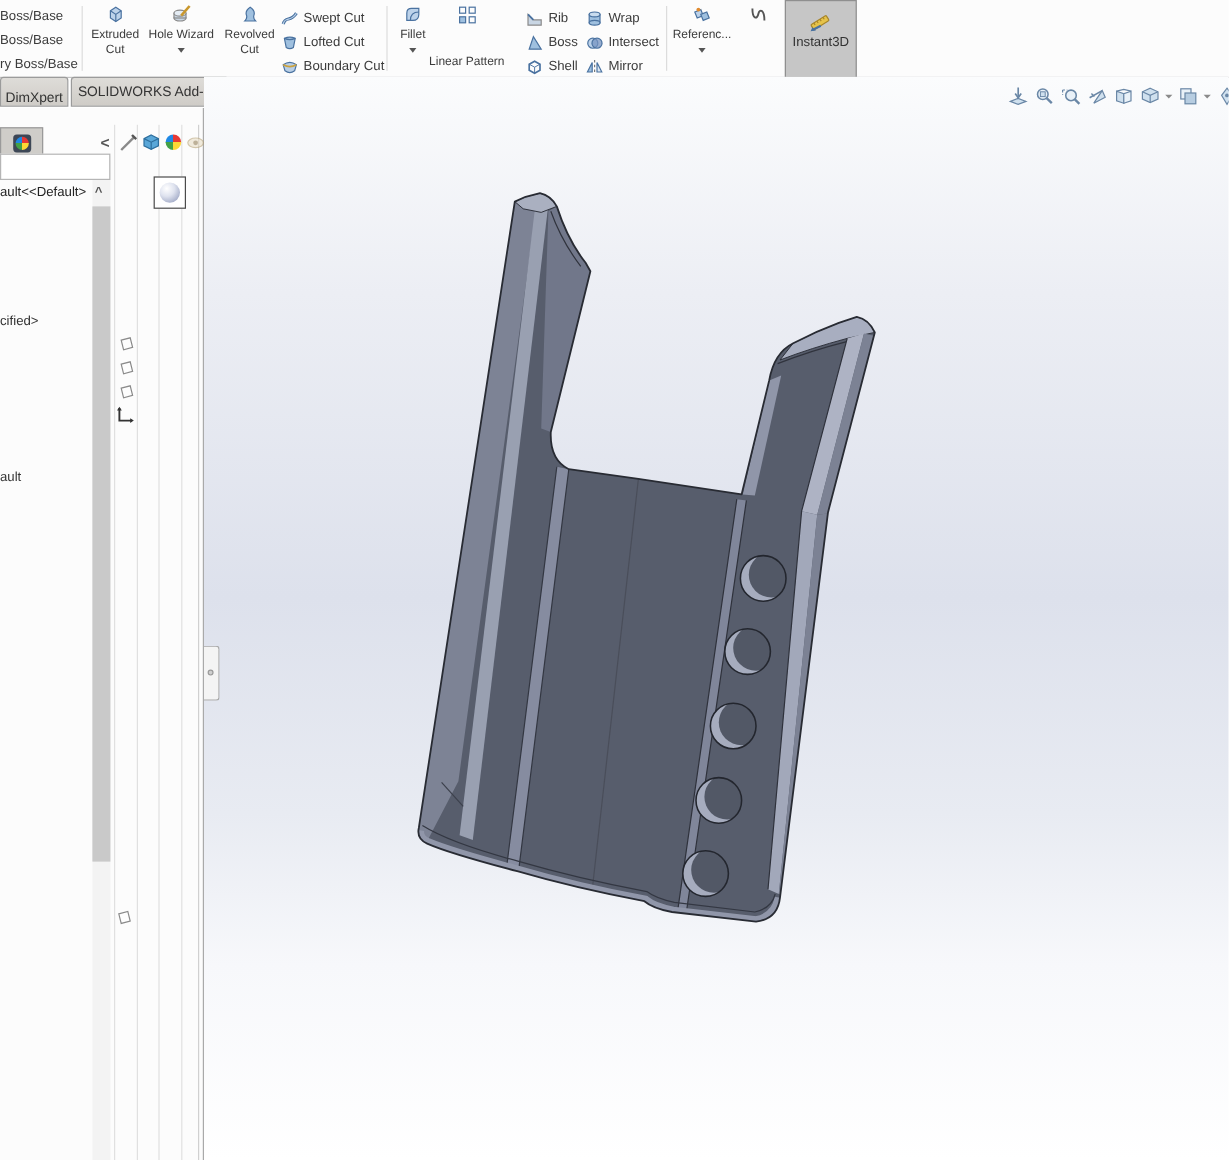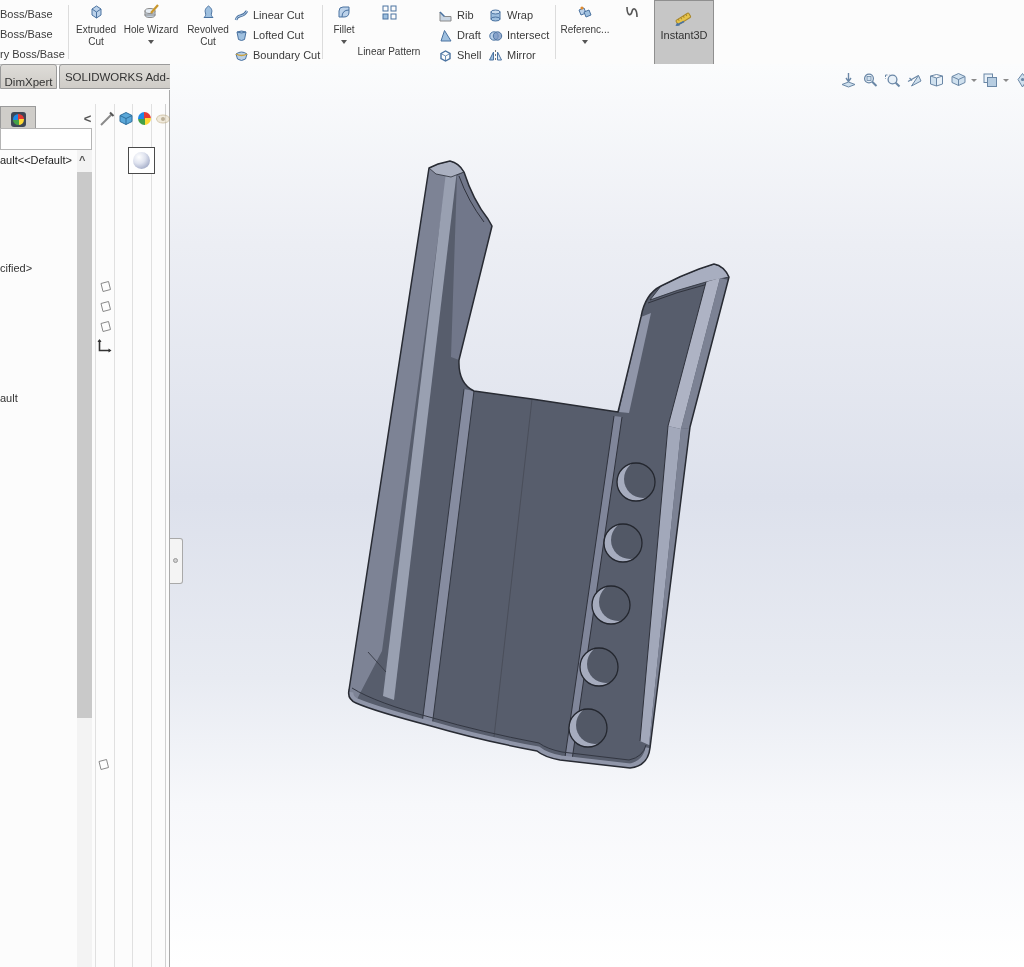--- a/index.html
+++ b/index.html
@@ -102,21 +102,21 @@
           </svg>
       </span>
       <span class="rlabel">Revolved Cut</span>
     </div>
 
     <div class="rrow" style="left:234px;top:6px;">
       <svg width="15" height="15">
           <path d="M2 12 C4 5 8 11 13 3" fill="none" stroke="#4a72a0" stroke-width="2.6"></path>
           <path d="M2 12 C4 5 8 11 13 3" fill="none" stroke="#bcd2ea" stroke-width="1"></path>
         </svg>
-      <span>Linear Cut</span>
+      <span>Swept Cut</span>
     </div>
     <div class="rrow" style="left:234px;top:26px;">
       <svg width="15" height="15">
           <path d="M3 4 Q7.5 2 12 4 L10.5 11.5 Q7.5 13.5 4.5 11.5 Z" fill="#9fc0df" stroke="#4a72a0"></path>
           <path d="M3 4 Q7.5 6 12 4" fill="none" stroke="#4a72a0"></path>
         </svg>
       <span>Lofted Cut</span>
     </div>
     <div class="rrow" style="left:234px;top:46px;">
       <svg width="15" height="15">
@@ -154,21 +154,21 @@
       <svg width="15" height="15">
           <path d="M2 13 L2 4 L6.5 8.5 L13 8.5 L13 13 Z" fill="#c9d6e4" stroke="#8a8a8a"></path>
           <path d="M2 4 L6.5 8.5" stroke="#4a72a0" stroke-width="1.5"></path>
         </svg>
       <span>Rib</span>
     </div>
     <div class="rrow" style="left:438px;top:26px;">
       <svg width="15" height="15">
           <path d="M3 13 L6.5 2.5 L13 13 Z" fill="#9fc0df" stroke="#4a72a0"></path>
         </svg>
-      <span>Draft</span>
+      <span>Boss</span>
     </div>
     <div class="rrow" style="left:438px;top:46px;">
       <svg width="15" height="15">
           <path d="M3 5.5 L7.5 3 L12 5.5 L12 10.5 L7.5 13 L3 10.5 Z" fill="none" stroke="#4a72a0" stroke-width="1.4"></path>
           <path d="M3 5.5 L7.5 8 L12 5.5 M7.5 8 V13" fill="none" stroke="#4a72a0" stroke-width="0.8"></path>
         </svg>
       <span>Shell</span>
     </div>
 
     <div class="rrow" style="left:488px;top:6px;">

